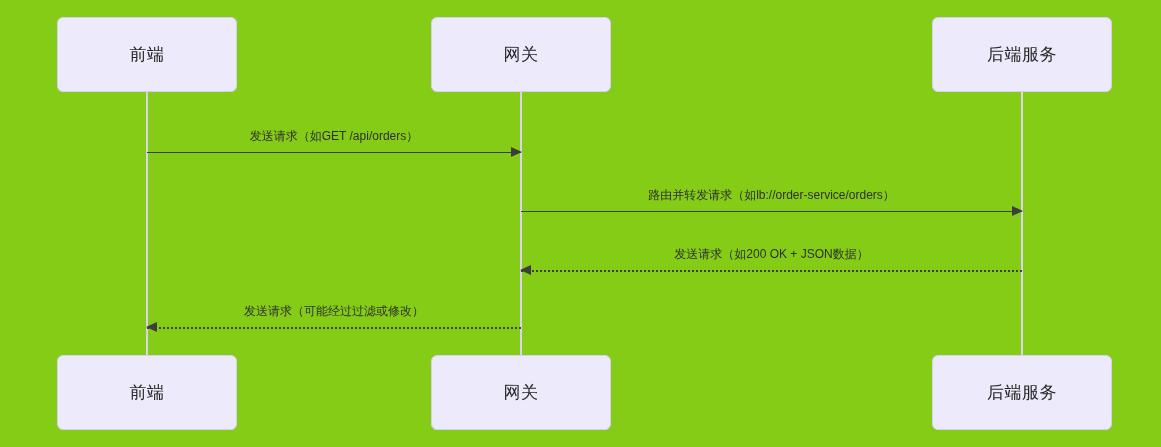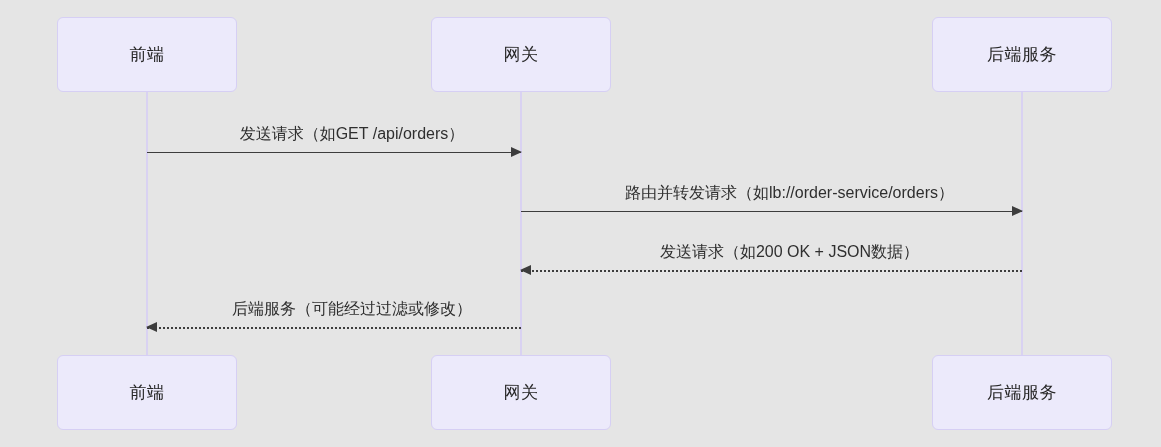--- a/index.html
+++ b/index.html
@@ -10,21 +10,21 @@
     width: 1161px;
     height: 447px;
     background: #f8f8f9;
     font-family: "Liberation Sans", "DejaVu Sans", sans-serif;
     overflow: hidden;
   }
   #diagram-root {
     position: relative;
     width: 1161px;
     height: 447px;
-    background: #e5e5e5;
+    background: #84cc16;
   }
   .lifeline {
     position: absolute;
     width: 2px;
     background: #D9D2F2;
     top: 92px;
     height: 263px;
   }
   .actor-box {
     position: absolute;
@@ -75,25 +75,24 @@
   .msg-head.left {
     left: -1px;
     border-right: 11px solid #3d3d3d;
   }
   .msg-label {
     position: absolute;
     bottom: 9px;
     left: 0;
     width: 100%;
     text-align: center;
-    font-size: 16px;
+    font-size: 12px;
     color: #2f2f2f;
     white-space: nowrap;
     line-height: 1.2;
-    padding-left: 18px;
   }
 </style>
 </head>
 <body>
 
 <div id="diagram-root">
 
   <div class="lifeline" style="left:146px;"></div>
   <div class="lifeline" style="left:520px;"></div>
   <div class="lifeline" style="left:1021px;"></div>
@@ -130,18 +129,18 @@
     <div class="msg-head right"></div>
   </div>
 
   <div class="message" style="left:521px; top:270px; width:501px;">
     <div class="msg-label">发送请求（如200 OK + JSON数据）</div>
     <div class="msg-line dotted"></div>
     <div class="msg-head left"></div>
   </div>
 
   <div class="message" style="left:147px; top:327px; width:374px;">
-    <div class="msg-label">后端服务（可能经过过滤或修改）</div>
+    <div class="msg-label">发送请求（可能经过过滤或修改）</div>
     <div class="msg-line dotted"></div>
     <div class="msg-head left"></div>
   </div>
 
 </div>
 
 </body></html>

